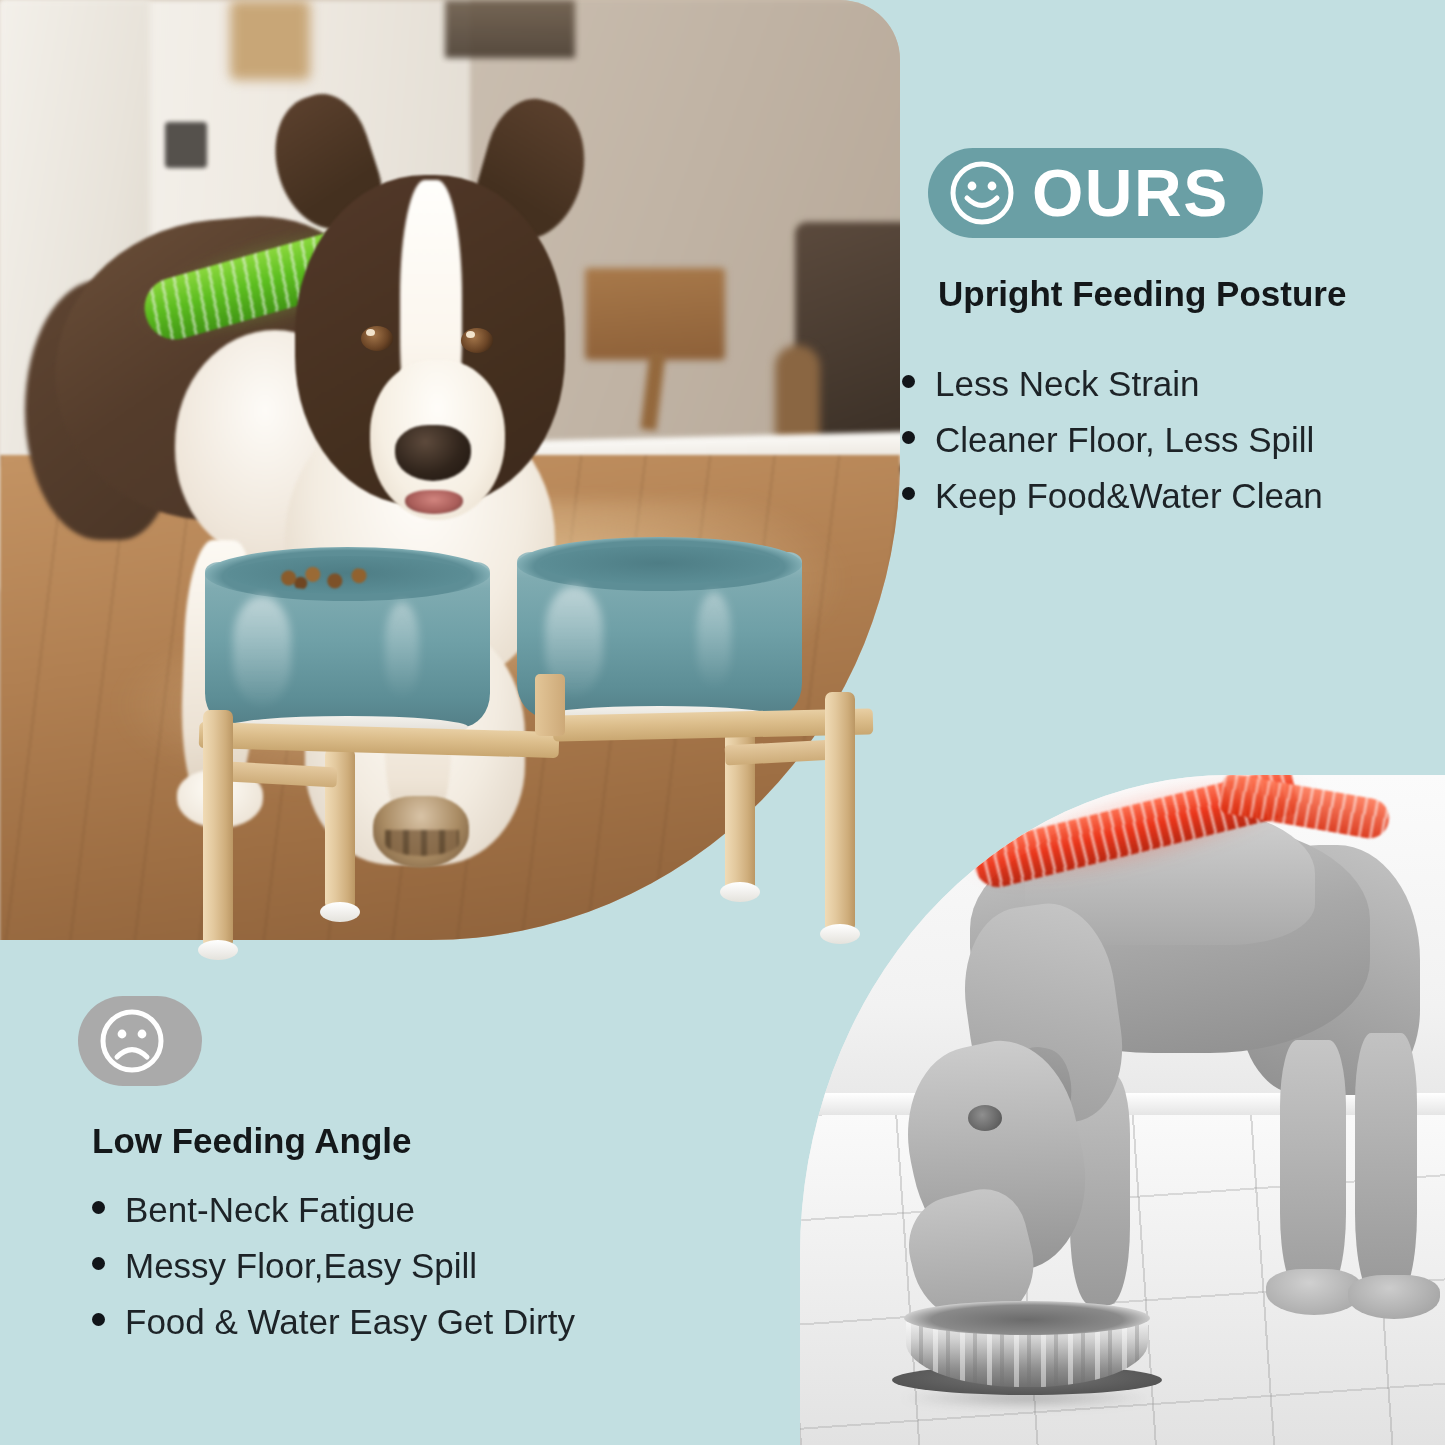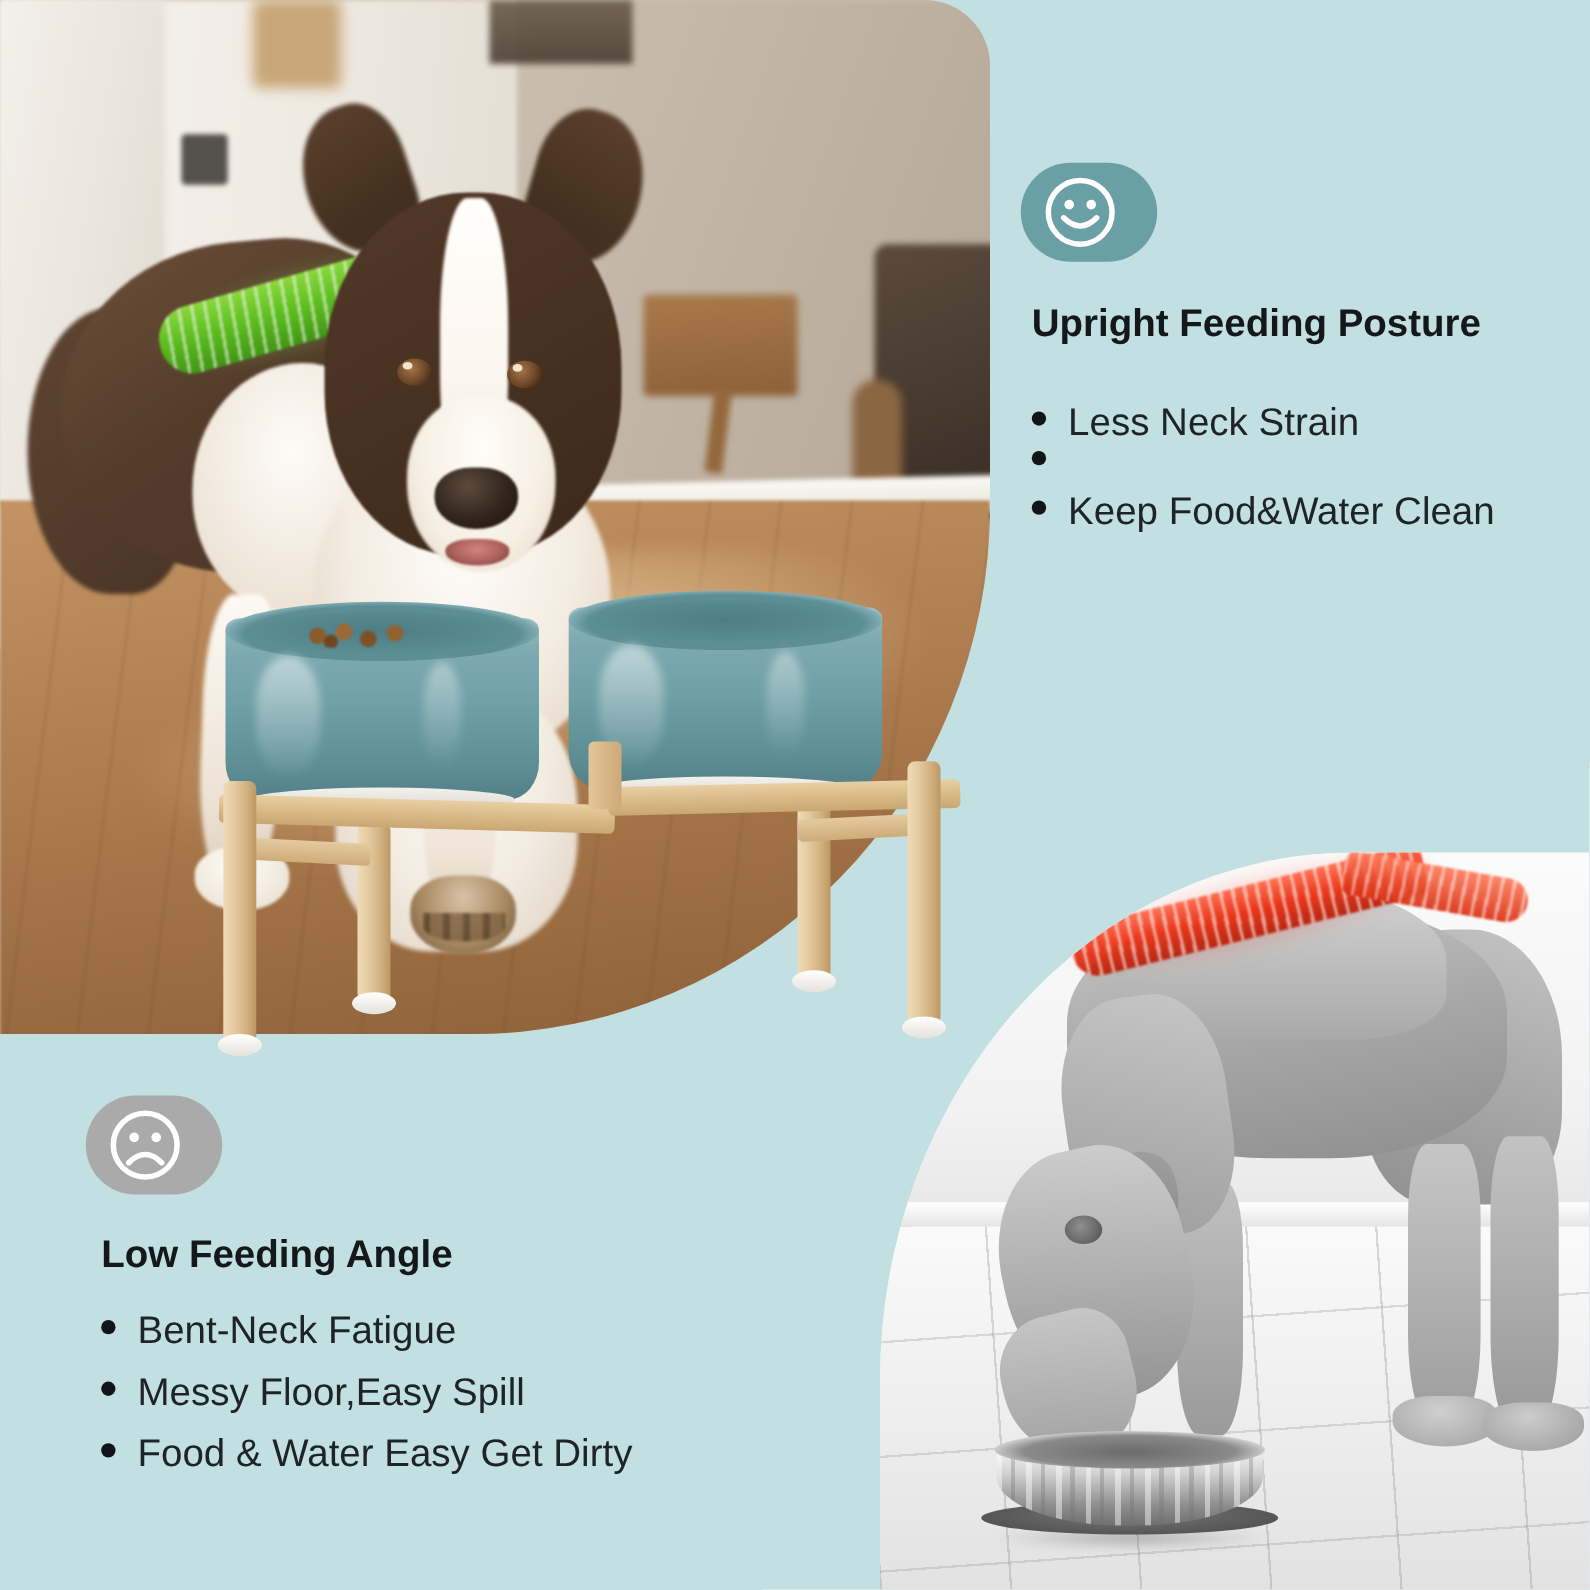--- a/index.html
+++ b/index.html
@@ -498,21 +498,21 @@
     position: absolute;
     font-size: 35px;
     font-weight: bold;
     color: #14181a;
     white-space: nowrap;
   }
   .sub-ours  { left: 938px; top: 274px; }
   .sub-other { left: 92px;  top: 1121px; }
 
   .bullets { position: absolute; }
-  .bullets-ours  { left: 938px; top: 362px; text-align: center; }
+  .bullets-ours  { left: 902px; top: 362px; text-align: center; }
   .bullets-other { left: 92px;  top: 1188px; text-align: right; }
   .bullet-row {
     display: flex; align-items: baseline;
     margin-bottom: 12px;
     white-space: nowrap;
   }
   .bullet-dot {
     flex: 0 0 auto;
     width: 13px; height: 13px;
     background: #111519;
@@ -643,31 +643,33 @@
 
   <div class="pill pill-ours">
     <span class="face-icon">
       <svg viewBox="0 0 72 72" width="72" height="72" aria-hidden="true">
         <circle cx="36" cy="36" r="29" fill="none" stroke="#ffffff" stroke-width="5"></circle>
         <circle cx="26" cy="29" r="4.4" fill="#ffffff"></circle>
         <circle cx="46" cy="29" r="4.4" fill="#ffffff"></circle>
         <path d="M21 41 Q36 56 51 41" fill="none" stroke="#ffffff" stroke-width="5" stroke-linecap="round"></path>
       </svg>
     </span>
+    <span class="pill-label">OURS</span>
   </div>
 
   <div class="sub-head sub-ours">Upright Feeding Posture</div>
 
   <div class="bullets bullets-ours">
     <div class="bullet-row">
       <span class="bullet-dot"></span>
       <span class="bullet-text">Less Neck Strain</span>
     </div>
     <div class="bullet-row">
       <span class="bullet-dot"></span>
+      <span class="bullet-text">Cleaner Floor, Less Spill</span>
     </div>
     <div class="bullet-row">
       <span class="bullet-dot"></span>
       <span class="bullet-text">Keep Food&amp;Water Clean</span>
     </div>
   </div>
 
   <div class="pill pill-other">
     <span class="face-icon">
       <svg viewBox="0 0 72 72" width="72" height="72" aria-hidden="true">

